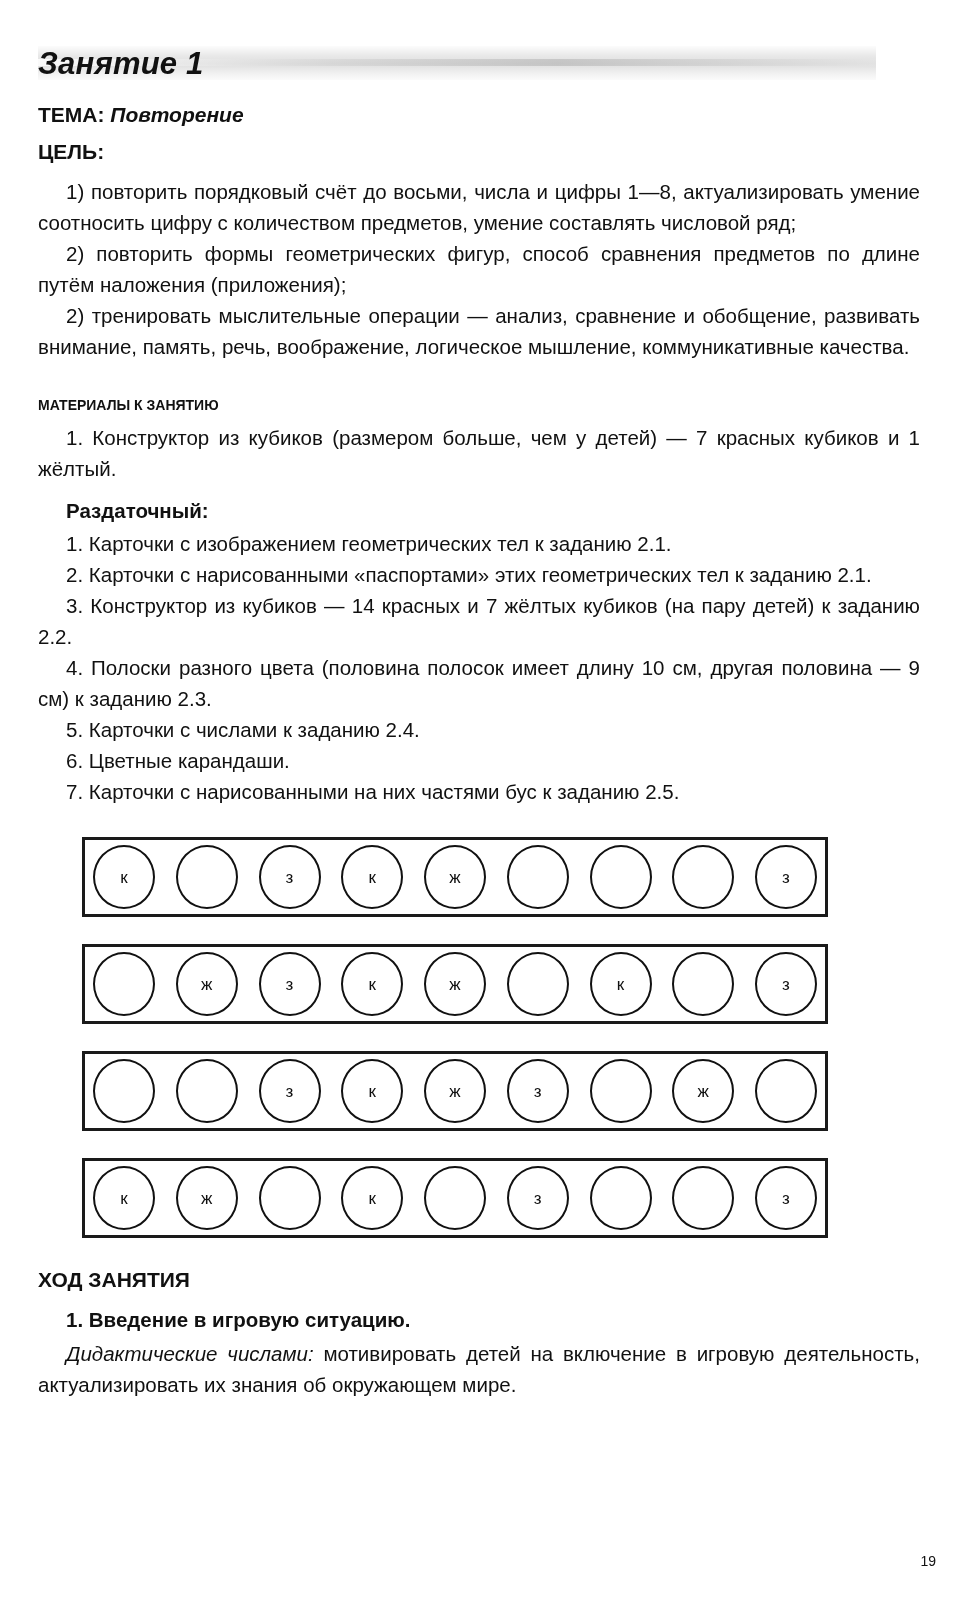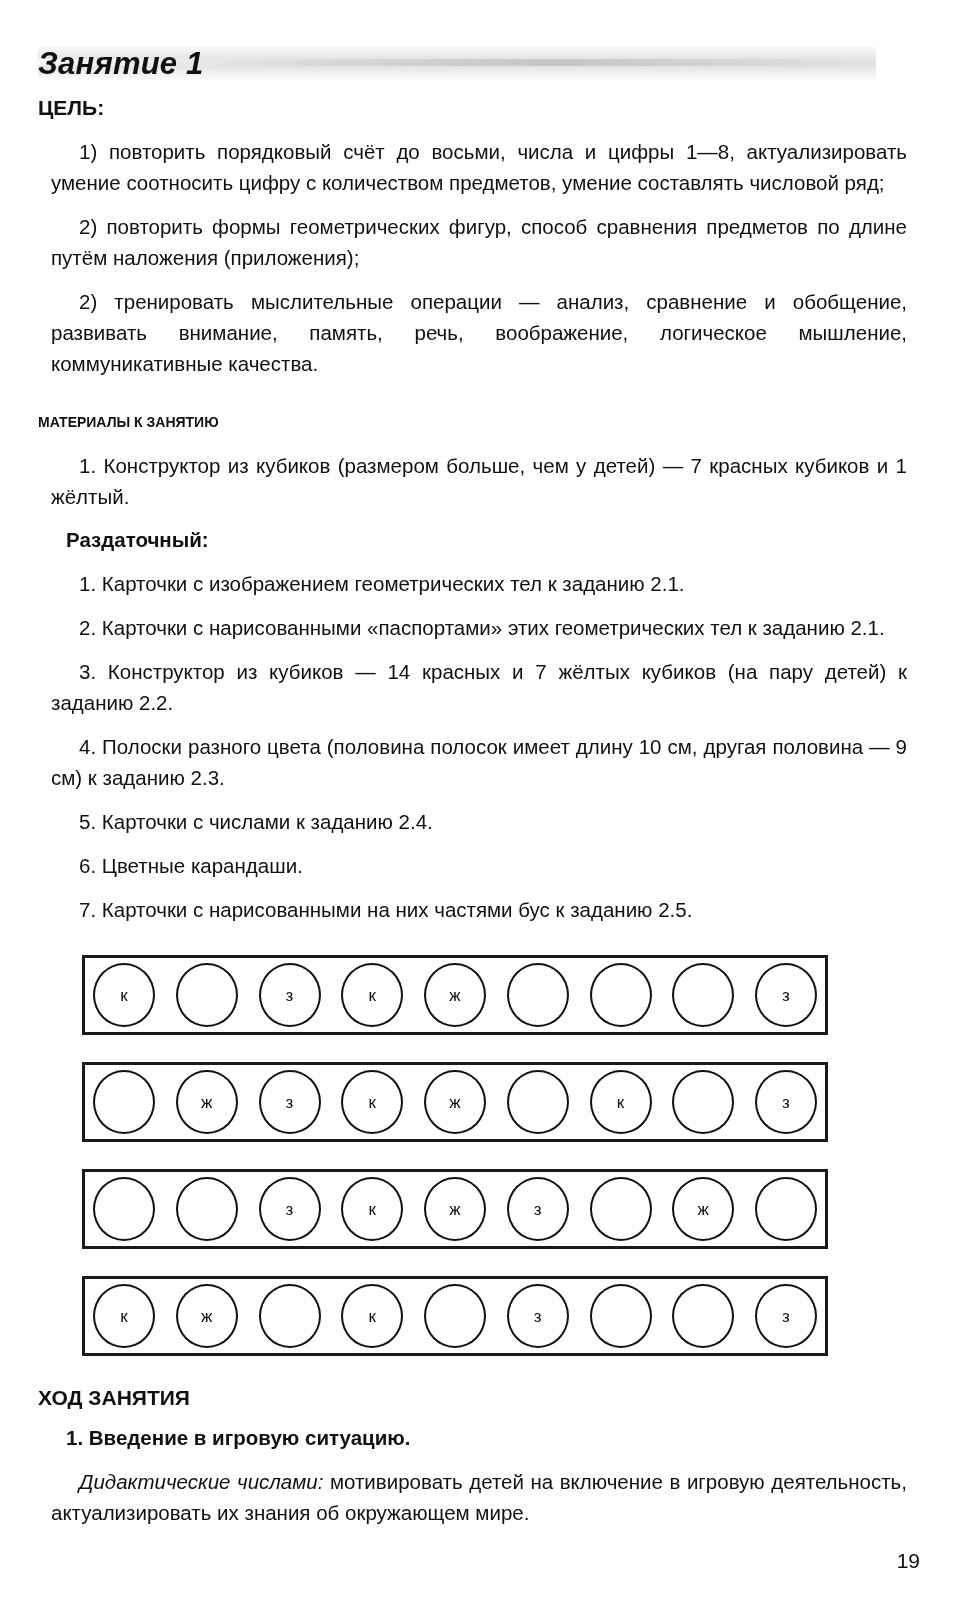--- a/index.html
+++ b/index.html
@@ -75,21 +75,21 @@
     font-size: 21px;
     font-weight: bold;
     line-height: 30px;
     margin-top: 7px;
   }
 
   .body-block {
     margin-top: 9px;
   }
   p.para {
-    margin: 13px;
+    margin: 0;
     font-size: 20.5px;
     line-height: 31px;
     text-align: justify;
     text-indent: 28px;
     hyphens: manual;
   }
 
   h2.section-head {
     font-size: 14px;
     font-weight: bold;
@@ -152,37 +152,41 @@
     text-indent: 28px;
     margin-top: 10px;
   }
   .didakt {
     margin-top: 3px;
   }
   .didakt-em { font-style: italic; }
 
   .page-number {
     position: absolute;
-    right: 38px;
+    right: 22px;
     bottom: 70px;
-    font-size: 21px;
+    font-size: 14px;
     line-height: 26px;
     color: #111111;
   }
 </style>
 </head>
 <body>
 
 <div class="page">
 
   <div class="header-band">
     <div class="band-bg"></div>
     <div class="header-title">Занятие 1</div>
   </div>
 
+  <div class="tema-line">
+    <span class="tema-label">ТЕМА:</span>
+    <span class="tema-value">Повторение</span>
+  </div>
 
   <div class="cel-label">ЦЕЛЬ:</div>
   <div class="body-block">
     <p class="para">1) повторить порядковый счёт до восьми, числа и цифры 1—8, актуализировать умение соотносить цифру с количеством предметов, умение составлять числовой ряд;</p>
     <p class="para">2) повторить формы геометрических фигур, способ сравнения предметов по длине путём наложения (приложения);</p>
     <p class="para">2) тренировать мыслительные операции — анализ, сравнение и обобщение, развивать внимание, память, речь, воображение, логическое мышление, коммуникативные качества.</p>
   </div>
 
   <h2 class="section-head">МАТЕРИАЛЫ К ЗАНЯТИЮ</h2>
 

